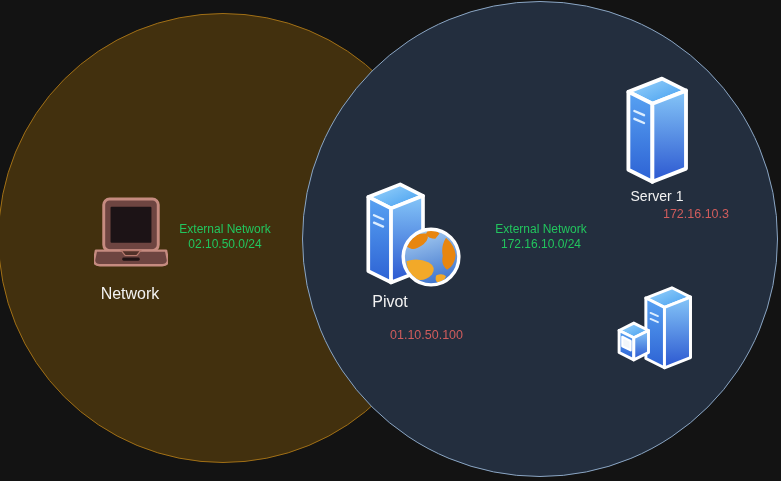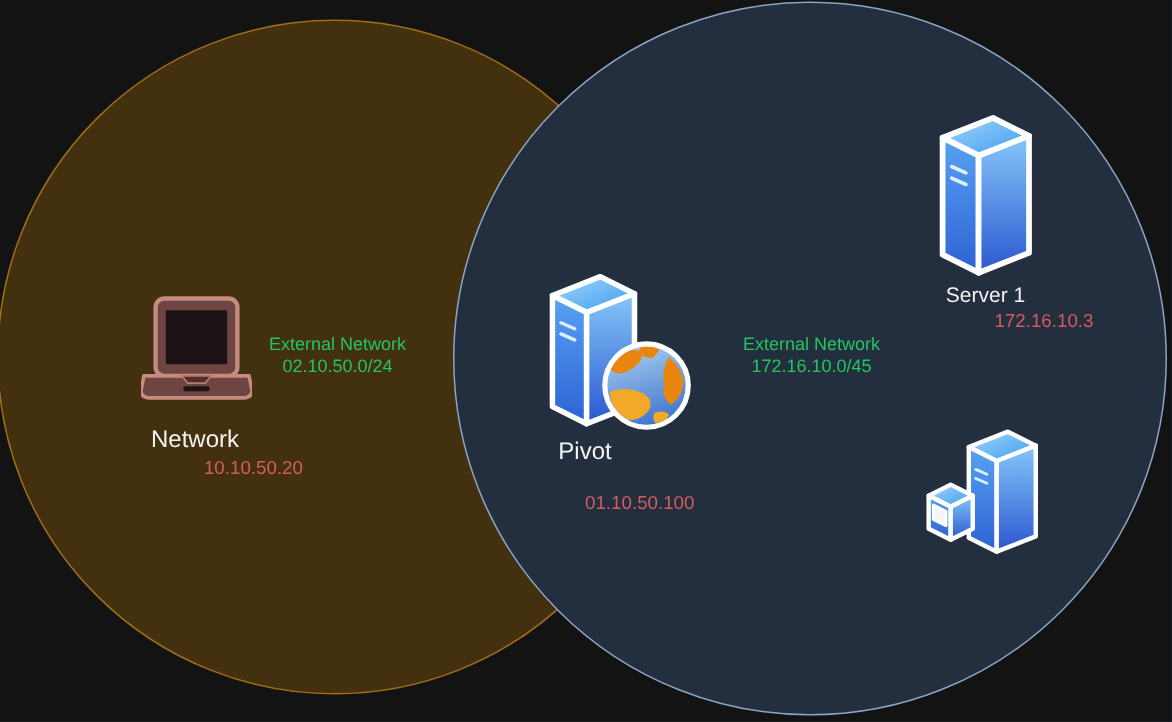--- a/index.html
+++ b/index.html
@@ -80,33 +80,32 @@
   <div class="circle external"></div>
   <div class="circle internal"></div>
 
   <div class="net-label" style="left:155px;top:222px;width:140px">
     <span>External Network</span>
     <span>02.10.50.0/24</span>
   </div>
 
   <div class="net-label" style="left:471px;top:222px;width:140px">
     <span>External Network</span>
-    <span>172.16.10.0/45</span>
+    <span>172.16.10.0/24</span>
   </div>
 
   <div class="node" style="left:58px;top:196px;width:144px;height:130px">
     <svg class="icon" style="left:36px;top:1px" width="74" height="78" viewBox="0 0 76 80">
       <rect x="10" y="2" width="56" height="53" rx="6" fill="#6e4541" stroke="#c68b80" stroke-width="3"></rect>
       <rect x="17" y="10" width="42" height="37" rx="1" fill="#1c1316"></rect>
       <path d="M2 55 H74 L76 65 Q76 70 70 70 H6 Q0 70 0 65 Z" fill="#6e4541" stroke="#c68b80" stroke-width="2.5" stroke-linejoin="round"></path>
       <path d="M28 55 h20 l-4 5 h-12 z" fill="#503028" stroke="#b87a6e" stroke-width="1.2"></path>
       <rect x="29" y="62" width="18" height="3.5" rx="1.5" fill="#201314"></rect>
     </svg>
     <div class="node-name name-lg" style="top:89px">Network</div>
-    <div class="node-ip" style="top:109px">10.10.50.20</div>
   </div>
 
   <div class="node" style="left:317px;top:178px;width:146px;height:175px">
     <svg class="icon" style="left:43px;top:0" width="102" height="112" viewBox="0 0 102 112">
       <use href="#tower" transform="translate(6,3) scale(1.14)"></use>
       <use href="#globe" transform="translate(40,48) scale(1.07)"></use>
     </svg>
     <div class="node-name name-lg" style="top:115px">Pivot</div>
     <div class="node-ip" style="top:150px">01.10.50.100</div>
   </div>

